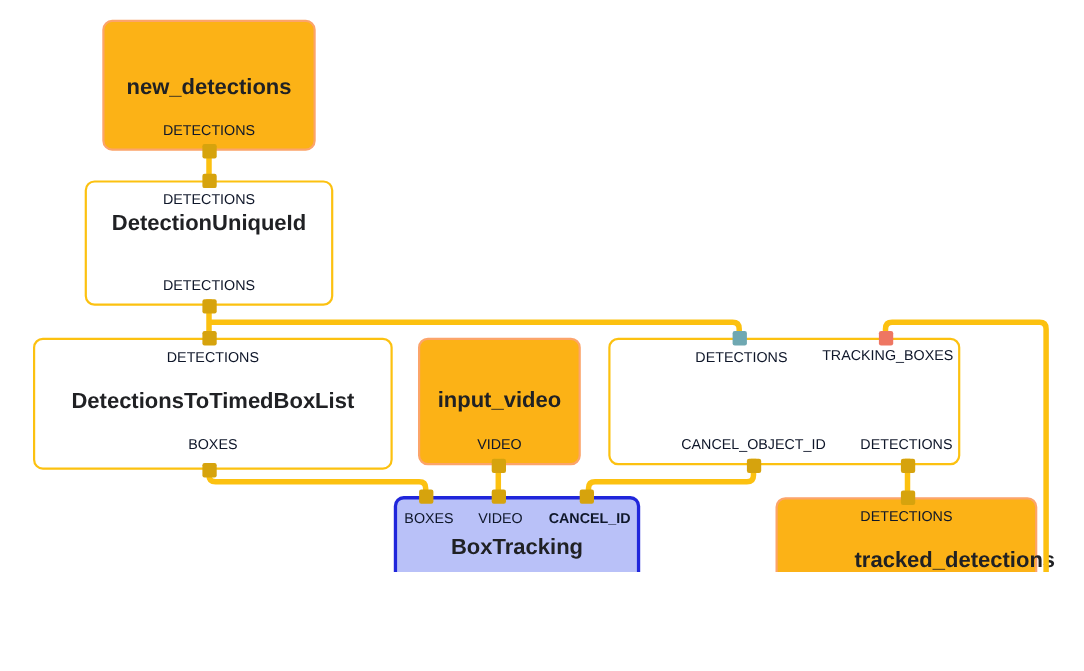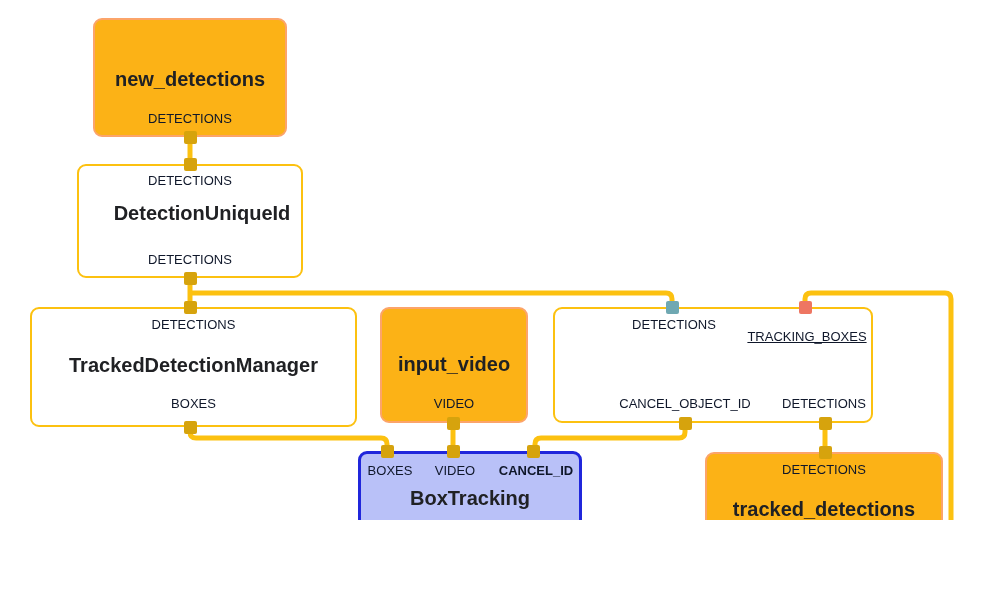--- a/index.html
+++ b/index.html
@@ -30,53 +30,53 @@
 
 <div class="canvas">
 
   <div class="node node-stream" style="left:93px;top:18px;width:194px;height:119px;">
     <span class="title" style="top:47px;">new_detections</span>
     <span class="plabel" style="left:50%;top:91px;">DETECTIONS</span>
   </div>
 
   <div class="node node-calc" style="left:77px;top:164px;width:226px;height:114px;">
     <span class="plabel" style="left:50%;top:7px;">DETECTIONS</span>
-    <span class="title" style="top:35px;padding-left:12px;">DetectionUniqueId</span>
+    <span class="title" style="top:25px;">DetectionUniqueId</span>
     <span class="plabel" style="left:50%;top:86px;">DETECTIONS</span>
   </div>
 
   <div class="node node-calc" style="left:30px;top:307px;width:327px;height:120px;">
     <span class="plabel" style="left:50%;top:8px;">DETECTIONS</span>
-    <span class="title" style="top:44px;">TrackedDetectionManager</span>
+    <span class="title" style="top:44px;">DetectionsToTimedBoxList</span>
     <span class="plabel" style="left:50%;top:87px;">BOXES</span>
   </div>
 
   <div class="node node-stream" style="left:380px;top:307px;width:148px;height:116px;">
     <span class="title" style="top:43px;">input_video</span>
     <span class="plabel" style="left:50%;top:87px;">VIDEO</span>
   </div>
 
   <div class="node node-calc" style="left:553px;top:307px;width:320px;height:116px;">
     <span class="plabel" style="left:119px;top:8px;">DETECTIONS</span>
-    <span class="plabel" style="left:252px;top:20px;text-decoration:underline;">TRACKING_BOXES</span>
+    <span class="plabel" style="left:252px;top:6px;">TRACKING_BOXES</span>
     <span class="plabel" style="left:130px;top:87px;">CANCEL_OBJECT_ID</span>
     <span class="plabel" style="left:269px;top:87px;">DETECTIONS</span>
   </div>
 
   <div class="node node-subgraph" style="left:358px;top:451px;width:224px;height:118px;">
     <span class="plabel" style="left:29px;top:9px;">BOXES</span>
     <span class="plabel" style="left:94px;top:9px;">VIDEO</span>
     <span class="plabel" style="left:175px;top:9px;font-weight:bold;">CANCEL_ID</span>
     <span class="title" style="top:32px;">BoxTracking</span>
     <span class="plabel" style="left:109px;top:88px;">BOXES</span>
   </div>
 
   <div class="node node-stream" style="left:705px;top:452px;width:238px;height:113px;">
     <span class="plabel" style="left:50%;top:8px;">DETECTIONS</span>
-    <span class="title" style="top:43px;">tracked_detections</span>
+    <span class="title" style="top:43px;padding-left:44px;">tracked_detections</span>
   </div>
 
   <svg class="edges" width="985" height="610" viewBox="0 0 985 610">
     <path d="M190 131 L190 170"></path>
     <path d="M190 272 L190 313"></path>
     <path d="M190 293 L666 293 Q672 293 672 299 L672 313"></path>
     <path d="M190 421 L190 432 Q190 438 196 438 L381 438 Q387 438 387 444 L387 457"></path>
     <path d="M453 417 L453 457"></path>
     <path d="M685 417 L685 432 Q685 438 679 438 L541 438 Q535 438 535 444 L535 457"></path>
     <path d="M825 417 L825 458"></path>

